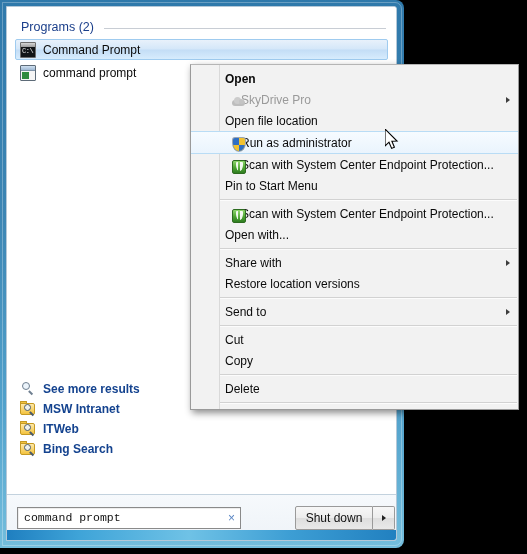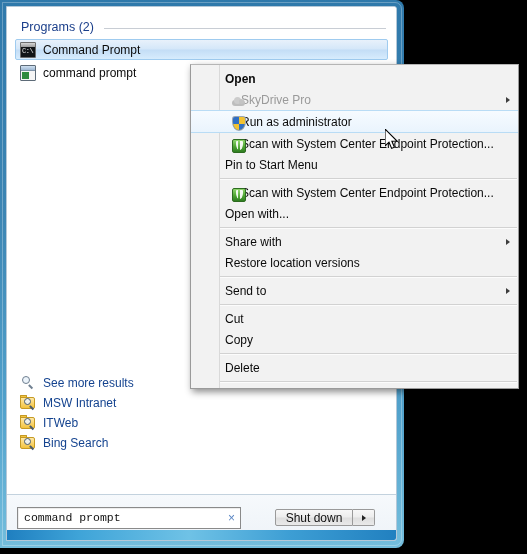--- a/index.html
+++ b/index.html
@@ -133,22 +133,23 @@
   }
   .ico-window .body {
     position: absolute; left: 1px; top: 6px; width: 7px; height: 7px;
     background: #2f8a3e;
   }
 
   
   .links {
     position: absolute;
     left: 8px;
-    bottom: 20px;
+    bottom: 14px;
     width: calc(100% - 16px);
+    font-weight: bold;
   }
   .link-item {
     display: flex;
     align-items: center;
     gap: 7px;
     height: 20px;
     padding: 0 5px;
     font-size: 12px;
     color: #14438f;
     cursor: default;
@@ -236,22 +237,22 @@
     right: 5px; top: 50%;
     transform: translateY(-50%);
     font-size: 12px;
     line-height: 1;
     color: #5a86c4;
     cursor: pointer;
   }
   .shutdown-group {
     display: flex;
     align-items: stretch;
-    height: 17px;
-    margin-left: 24px;
+    height: 24px;
+    margin-left: 44px;
   }
   .shutdown-btn {
     display: flex; align-items: center; justify-content: center;
     min-width: 78px;
     padding: 0 8px;
     font-size: 12px;
     color: #111;
     background: linear-gradient(180deg,#f7f7f7 0%, #ededed 48%, #dedede 52%, #e9e9e9 100%);
     border: 1px solid #9a9a9a;
     border-radius: 2px 0 0 2px;
@@ -512,20 +513,23 @@
       </div>
       <div class="ctx-item disabled">
         <span class="ctx-gutter-icon ico-cloud">
           <span class="c1"></span>
           <span class="c2"></span>
           <span class="c3"></span>
         </span>
         <span>SkyDrive Pro</span>
         <span class="ctx-arrow"></span>
       </div>
+      <div class="ctx-item">
+        <span>Open file location</span>
+      </div>
       <div class="ctx-item highlight">
         <span class="ctx-gutter-icon ico-shield">
           <span class="sh"></span>
         </span>
         <span>Run as administrator</span>
       </div>
       <div class="ctx-item">
         <span class="ctx-gutter-icon ico-scep">
           <span class="box"></span>
           <span class="inner"></span>

